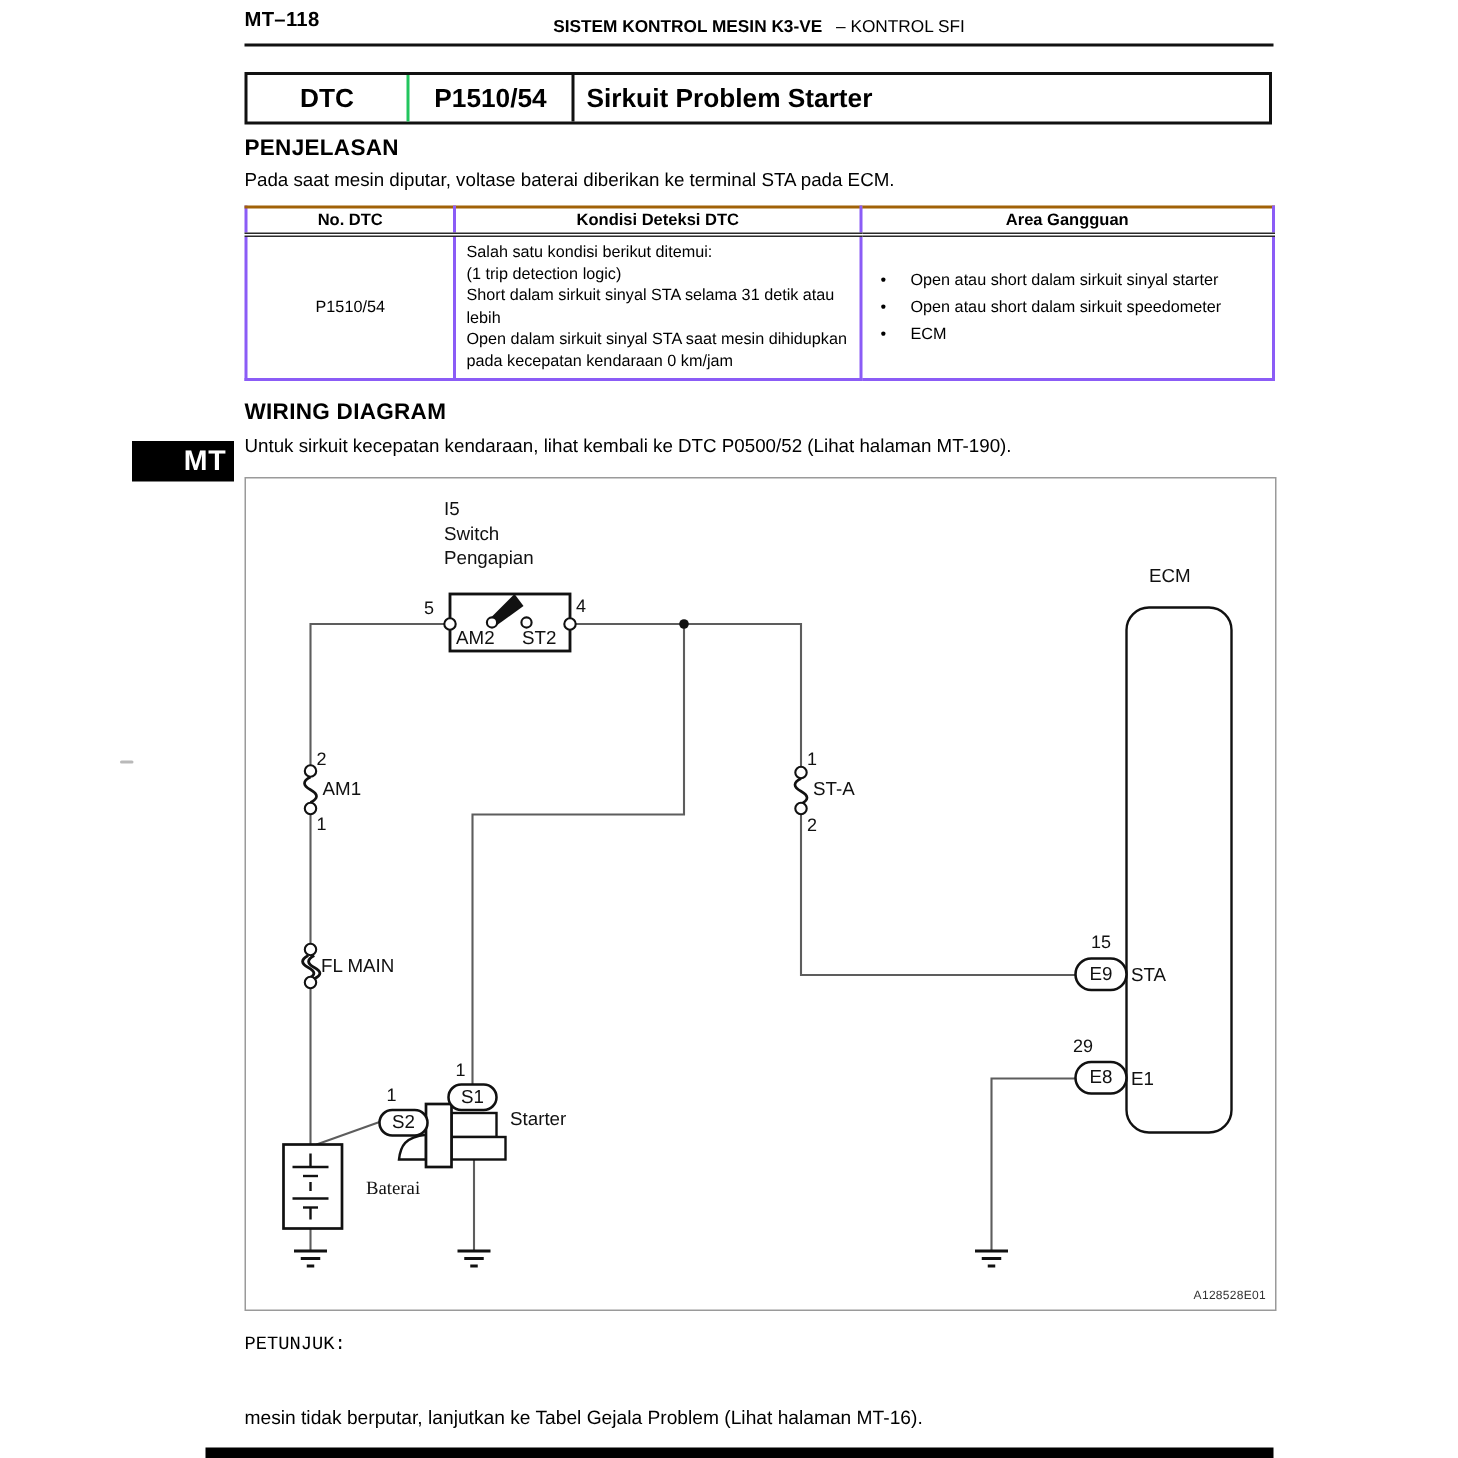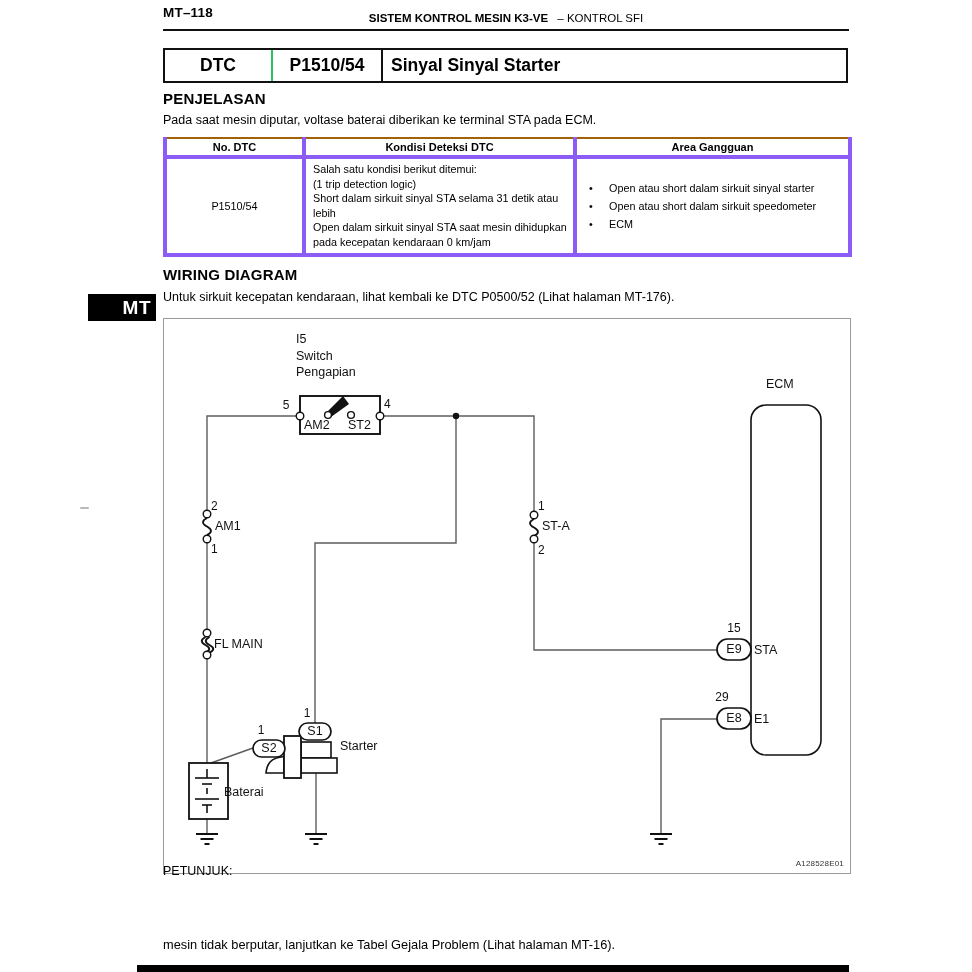--- a/index.html
+++ b/index.html
@@ -16,21 +16,21 @@
   .banner{display:flex;width:681px;height:31px;border:2px solid #111;background:#fff;}
   .banner .c{display:flex;align-items:center;font-weight:bold;font-size:17.5px;}
   .banner .c1{width:106px;justify-content:center;border-right:2px solid #22c55e;}
   .banner .c2{width:108px;justify-content:center;border-right:2px solid #111;}
   .banner .c3{flex:1;padding-left:8px;}
   
   .h2{font-size:15px;font-weight:bold;letter-spacing:.2px;}
   .body-txt{font-size:12.5px;line-height:18px;}
   
   table.info{border-collapse:collapse;width:685px;table-layout:fixed;background:#fff;}
-  table.info th,table.info td{border:4px solid #8b5cf6;}
+  table.info th,table.info td{border:2px solid #8b5cf6;}
   table.info th{border-top:2px solid #a16207;border-bottom:3px double #2a2a2a;
       font-size:11px;font-weight:bold;height:16px;padding:0;text-align:center;}
   table.info td{vertical-align:middle;font-size:10.8px;}
   td.cell-no{text-align:center;}
   td.cell-kondisi{padding:3px 6px 3px 7px;vertical-align:top;}
   .kline{line-height:14.6px;}
   td.cell-area{padding:0 4px 0 10px;}
   .bullets{display:flex;flex-direction:column;gap:4px;}
   .bullet{position:relative;padding-left:22px;line-height:14px;}
   .bullet::before{content:"\2022";position:absolute;left:2px;top:0;}
@@ -60,21 +60,21 @@
   <div class="abs page-num" style="left:163px;top:5px;">MT–118</div>
   <div class="abs head-title" style="left:163px;top:12px;">
     <span class="b">SISTEM KONTROL MESIN K3-VE</span>
     <span class="r">–  KONTROL SFI</span>
   </div>
   <div class="abs top-rule" style="left:163px;top:29px;"></div>
 
   <div class="abs banner" style="left:163px;top:48px;">
     <div class="c c1">DTC</div>
     <div class="c c2">P1510/54</div>
-    <div class="c c3">Sinyal Sinyal Starter</div>
+    <div class="c c3">Sirkuit Problem Starter</div>
   </div>
 
   <div class="abs h2" style="left:163px;top:90px;">PENJELASAN</div>
   <div class="abs body-txt" style="left:163px;top:111px;">Pada saat mesin diputar, voltase baterai diberikan ke terminal STA pada ECM.</div>
 
   <table class="info abs" style="left:163px;top:137px;">
     <colgroup>
         <col style="width:139px">
         <col style="width:271px">
         <col style="width:275px">
@@ -100,21 +100,21 @@
           <div class="bullet">Open atau short dalam sirkuit sinyal starter</div>
           <div class="bullet">Open atau short dalam sirkuit speedometer</div>
           <div class="bullet">ECM</div>
         </div>
       </td>
     </tr>
   </tbody>
     </table>
 
   <div class="abs h2" style="left:163px;top:266px;">WIRING DIAGRAM</div>
-  <div class="abs body-txt" style="left:163px;top:288px;">Untuk sirkuit kecepatan kendaraan, lihat kembali ke DTC P0500/52 (Lihat halaman MT-176).</div>
+  <div class="abs body-txt" style="left:163px;top:288px;">Untuk sirkuit kecepatan kendaraan, lihat kembali ke DTC P0500/52 (Lihat halaman MT-190).</div>
 
   <div class="abs mt-tab" style="left:88px;top:294px;">MT</div>
   <div class="abs margin-mark" style="left:80px;top:507px;"></div>
 
   <div class="diagram" style="left:163px;top:318px;">
     <svg width="686" height="554" viewBox="0 0 686 554">
 
       <g stroke="#5d5d5d" stroke-width="1.4" fill="none">
         <path d="M136,97 H43 V191"></path>
         <path d="M216,97 H370 V192"></path>
@@ -228,25 +228,25 @@
     <div class="dlabel" style="left:590px;top:324px;">STA</div>
     <div class="dpin dctr" style="left:547px;top:372px;width:22px;">29</div>
     <div class="dlabel dctr" style="left:553px;top:392px;width:34px;">E8</div>
     <div class="dlabel" style="left:590px;top:393px;">E1</div>
 
     <div class="dpin dctr" style="left:136px;top:388px;width:14px;">1</div>
     <div class="dlabel dctr" style="left:135px;top:405px;width:32px;">S1</div>
     <div class="dpin dctr" style="left:90px;top:405px;width:14px;">1</div>
     <div class="dlabel dctr" style="left:89px;top:422px;width:32px;">S2</div>
     <div class="dlabel" style="left:176px;top:420px;">Starter</div>
-    <div class="dlabel" style="left:60px;top:466px;">Baterai</div>
+    <div class="dlabel" style="left:80px;top:466px;font-family:Liberation Serif, serif;">Baterai</div>
 
     <div class="fig-code">A128528E01</div>
   </div>
 
-  <div class="abs note-label" style="left:163px;top:864px;">PETUNJUK:</div>
+  <div class="abs note-label" style="left:163px;top:889px;font-family:Liberation Mono, monospace;">PETUNJUK:</div>
   <div class="abs" style="left:163px;top:936px;">
     <div class="foot-line">mesin tidak berputar, lanjutkan ke Tabel Gejala Problem (Lihat halaman MT-16).</div>
   </div>
 
   <div class="abs bottom-bar" style="left:137px;top:965px;"></div>
 
 </div>
 
 </body></html>

